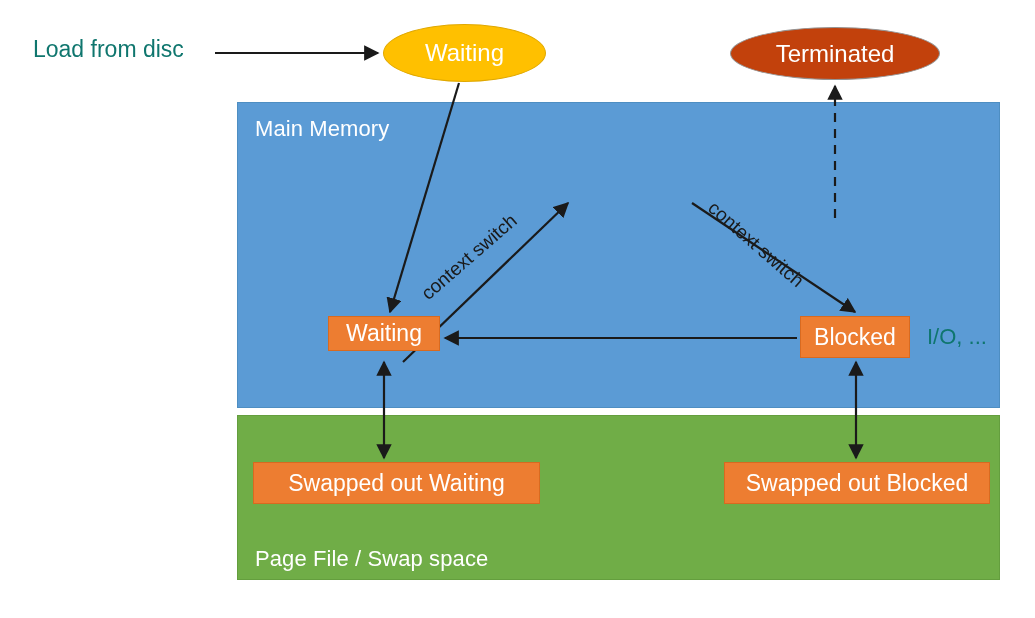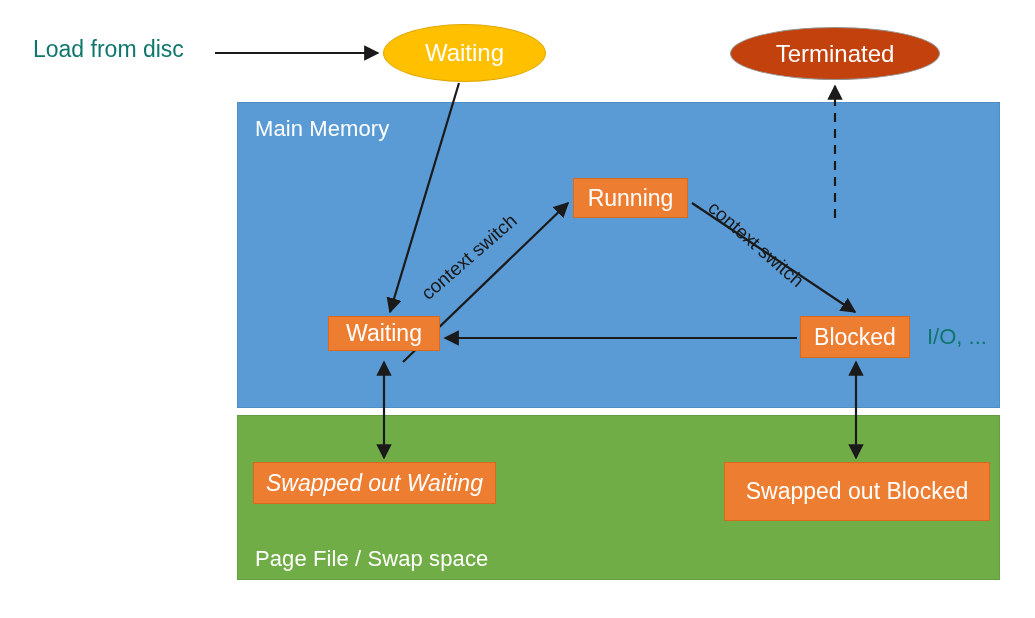--- a/index.html
+++ b/index.html
@@ -100,29 +100,28 @@
   }
   .node-blocked {
     left: 800px;
     top: 316px;
     width: 110px;
     height: 42px;
   }
   .node-swapped-waiting {
     left: 253px;
     top: 462px;
-    width: 243px;
+    width: 287px;
     height: 42px;
-    font-style: italic;
   }
   .node-swapped-blocked {
     left: 724px;
     top: 462px;
     width: 266px;
-    height: 59px;
+    height: 42px;
   }
   .plain-label {
     position: absolute;
     color: #0f766e;
     white-space: nowrap;
   }
   .label-load {
     left: 33px;
     top: 36px;
     font-size: 23px;
@@ -198,23 +197,20 @@
   </svg>
 
   <div class="node node-ellipse node-created">
     <span>Waiting</span>
   </div>
 
   <div class="node node-ellipse node-terminated">
     <span>Terminated</span>
   </div>
 
-  <div class="node node-box node-running">
-    <span>Running</span>
-  </div>
 
   <div class="node node-box node-waiting">
     <span>Waiting</span>
   </div>
 
   <div class="node node-box node-blocked">
     <span>Blocked</span>
   </div>
 
   <div class="node node-box node-swapped-waiting">

